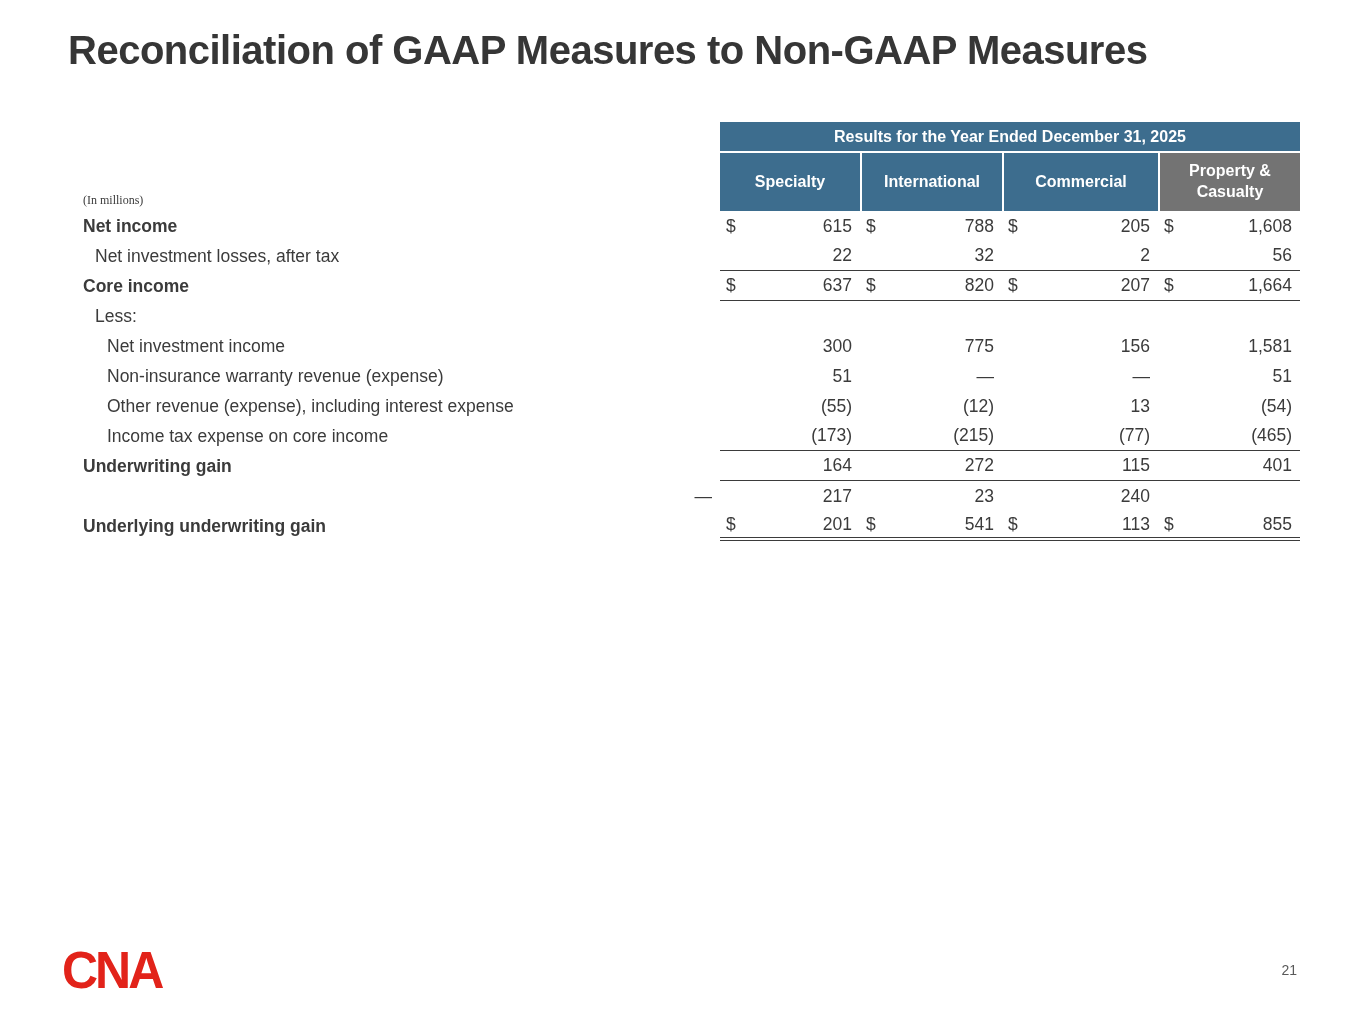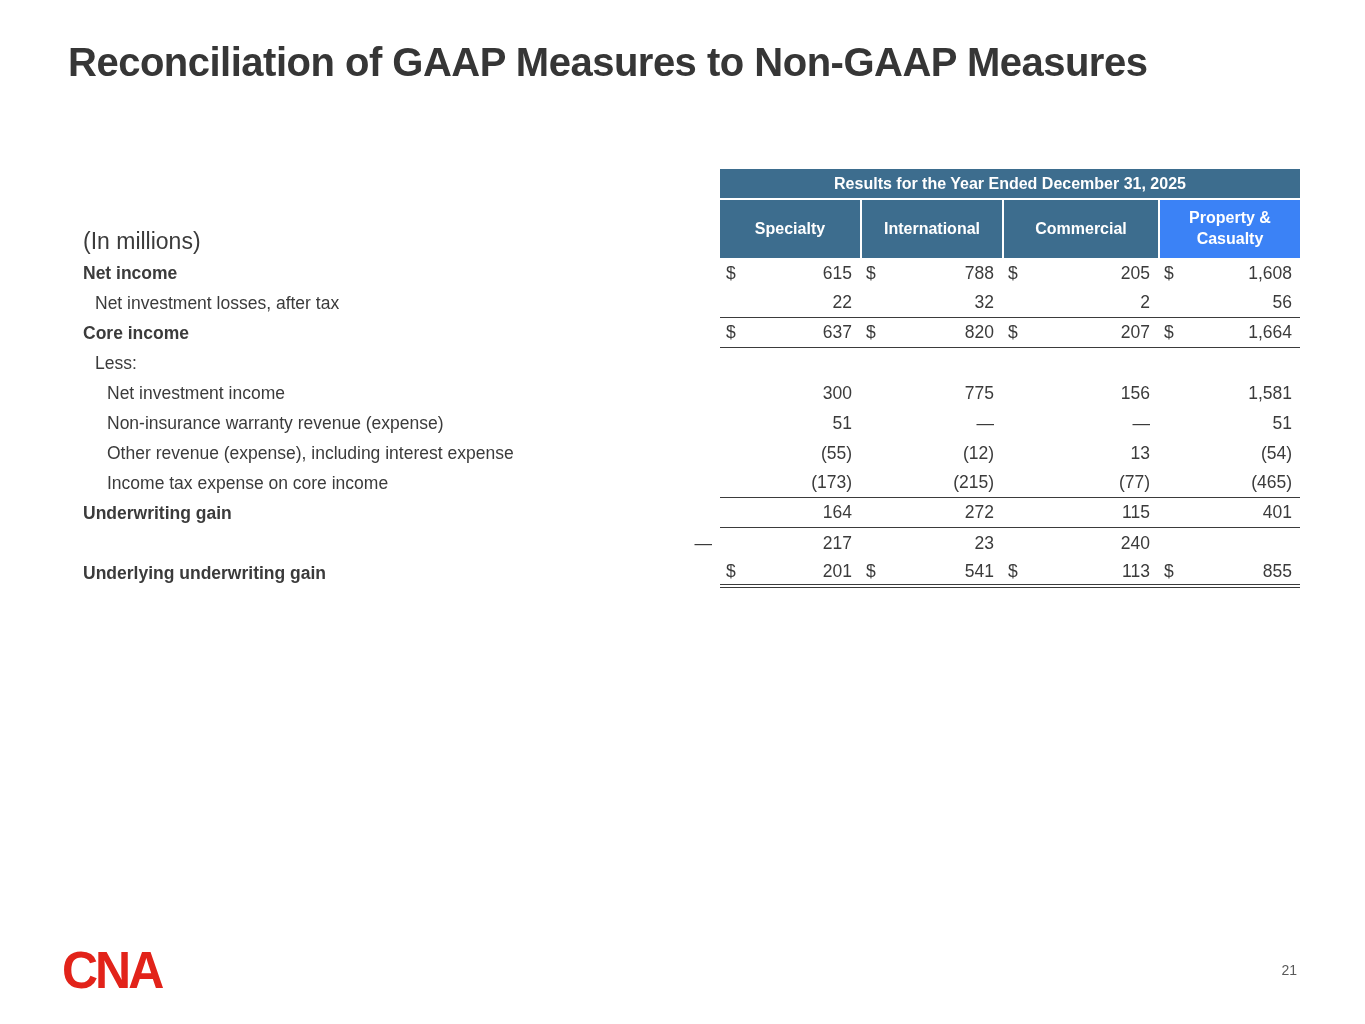--- a/index.html
+++ b/index.html
@@ -4,54 +4,55 @@
 <style>
   * { margin:0; padding:0; box-sizing:border-box; }
   html,body { width:1365px; height:1024px; background:#ffffff; overflow:hidden; }
   body {
     position:relative;
     font-family:"Liberation Sans", sans-serif;
     color:#3b3b3b;
   }
   .title {
     position:absolute;
-    left:68px; top:40px;
+    left:68px; top:28px;
     font-size:40px;
     font-weight:800;
     letter-spacing:-0.5px;
     color:#363636;
     white-space:nowrap;
   }
   .table {
     position:absolute;
     left:83px; top:122px;
     width:1217px;
   }
   .grid-row {
     display:grid;
     grid-template-columns:637px 140px 142px 156px 142px;
   }
-  .banner-row { margin-bottom:2px;margin-top:47px; }
+  .banner-row { margin-bottom:2px; }
   .banner {
     grid-column:2 / 6;
     background:#3d6d8e;
     color:#ffffff;
     font-weight:700;
     font-size:16px;
     text-align:center;
     height:29px;
     line-height:29px;
   }
   .colheads-row { height:58px; }
   .units {
     display:flex;
     align-items:flex-end;
     padding-bottom:3px;
-    font-size:23px;
+    font-size:12px;
     color:#3b3b3b;
+    font-family:Liberation Serif, serif;
   }
   .colhead {
     background:#3d6d8e;
     color:#ffffff;
     font-weight:700;
     font-size:16px;
     display:flex;
     align-items:center;
     justify-content:center;
     text-align:center;
@@ -103,21 +104,21 @@
     <div class="grid-row banner-row">
       <div></div>
       <div class="banner" style="background: rgb(61, 109, 142);">Results for the Year Ended December 31, 2025</div>
     </div>
 
     <div class="grid-row colheads-row">
       <div class="units">(In millions)</div>
       <div class="colhead" style="background: rgb(61, 109, 142);">Specialty</div>
       <div class="colhead" style="background: rgb(61, 109, 142);">International</div>
       <div class="colhead" style="background: rgb(61, 109, 142);">Commercial</div>
-      <div class="colhead" style="background: #3b82f6;">Property &amp; Casualty</div>
+      <div class="colhead" style="background: #737373;">Property &amp; Casualty</div>
     </div>
 
     <div>
         <div class="grid-row trow bold">
           <div class="lbl indent-0">Net income</div>
           <div class="val">
             <span class="dollar">$</span>
             <span class="num">615</span>
           </div>
           <div class="val">

